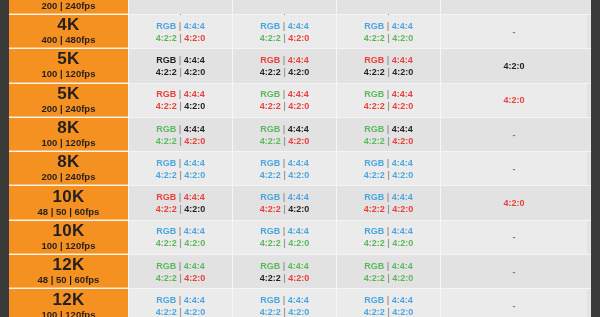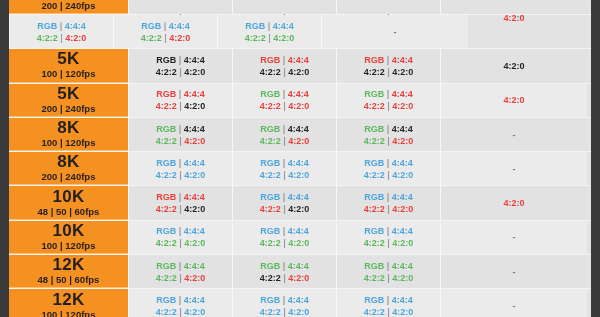--- a/index.html
+++ b/index.html
@@ -73,20 +73,24 @@
         <div class="c" style="justify-content: flex-start;">
           <div class="ln">&nbsp;</div>
           <div class="ln"><span class="red">4:2:2</span> <span class="sep">|</span> <span class="black">4:2:0</span></div>
         </div>
         <div class="c wide" style="justify-content: flex-start;">
           <div class="ln">&nbsp;</div>
           <div class="ln"><span class="red">4:2:0</span></div>
         </div>
       </div>
       <div class="row alt" style="height: 34.3px;">
+        <div class="res">
+          <div class="k">4K</div>
+          <div class="f">400 | 480fps</div>
+        </div>
         <div class="c">
           <div class="ln"><span class="blue">RGB</span> <span class="sep">|</span> <span class="blue">4:4:4</span></div>
           <div class="ln"><span class="green">4:2:2</span> <span class="sep">|</span> <span class="red">4:2:0</span></div>
         </div>
         <div class="c">
           <div class="ln"><span class="blue">RGB</span> <span class="sep">|</span> <span class="blue">4:4:4</span></div>
           <div class="ln"><span class="green">4:2:2</span> <span class="sep">|</span> <span class="red">4:2:0</span></div>
         </div>
         <div class="c">
           <div class="ln"><span class="blue">RGB</span> <span class="sep">|</span> <span class="blue">4:4:4</span></div>

